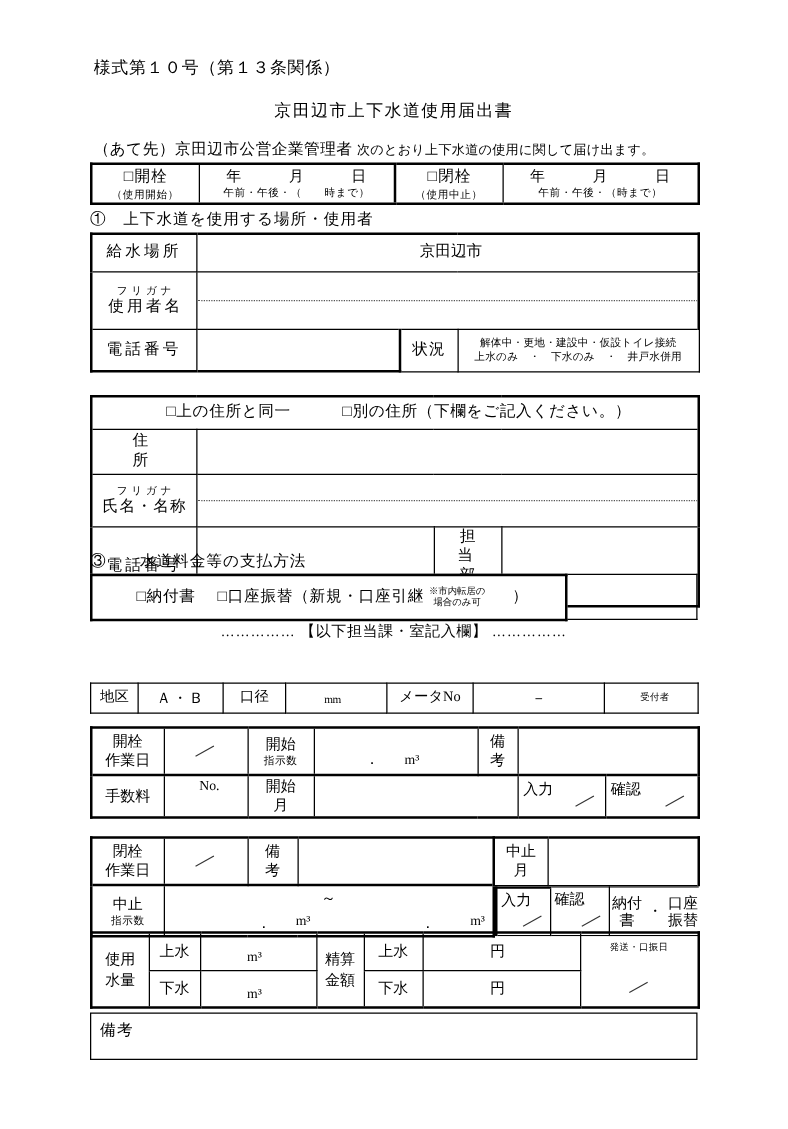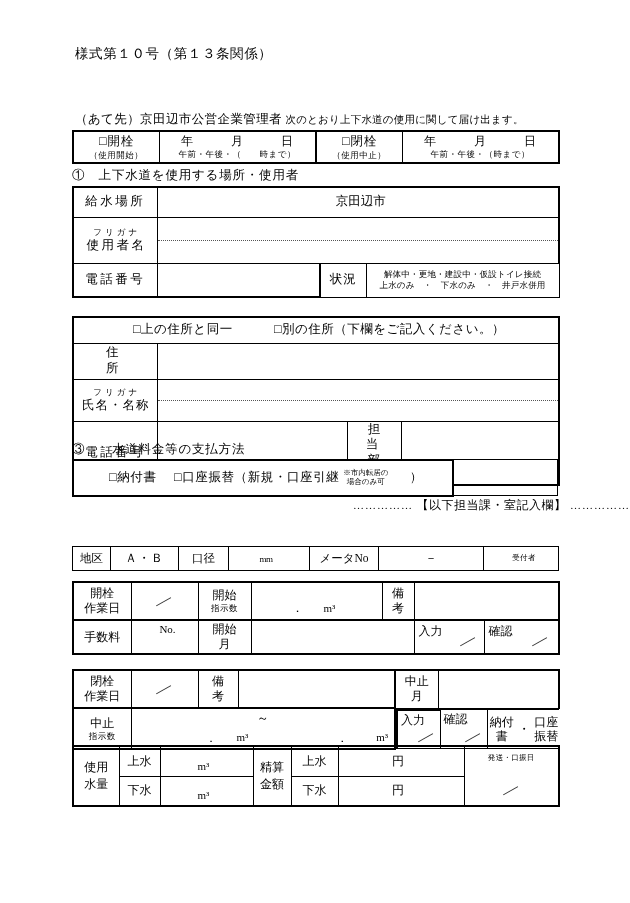--- a/index.html
+++ b/index.html
@@ -58,21 +58,21 @@
     position: absolute;
     font-size: 12.5px;
     letter-spacing: 0.8px;
     white-space: nowrap;
   }
   .admin-divider {
     position: absolute;
     left: 0;
     top: 497px;
     width: 630px;
-    text-align: right;
+    text-align: center;
     font-size: 12px;
     letter-spacing: 0.5px;
     white-space: nowrap;
   }
   .admin-divider .dots { letter-spacing: 1px; font-size: 11px; }
 
   
   table.grid {
     position: absolute;
     border-collapse: collapse;
@@ -152,20 +152,21 @@
     top: 5px;
     letter-spacing: 1px;
   }
 </style>
 </head>
 <body>
 
 <div class="page">
 
   <div class="form-no">様式第１０号（第１３条関係）</div>
+  <div class="doc-title">京田辺市上下水道使用届出書</div>
   <div class="addressee">
     <span>（あて先）京田辺市公営企業管理者</span>
     <span class="tail">次のとおり上下水道の使用に関して届け出ます。</span>
   </div>
 
   <table class="grid thick" style="left:72px; top:130px; width:486px;">
     <colgroup>
         <col style="width:86px">
         <col style="width:157px">
         <col style="width:86px">
@@ -554,14 +555,18 @@
         <span></span>
         <span style="font-size:12px">円</span>
       </td>
       <td class="bd-b-thick bd-r-thick no-t">
         <span class="slash">／</span>
       </td>
     </tr>
   </tbody>
     </table>
 
+  <div class="remarks-box" style="left:72px; top:810px; width:486px; height:38px;">
+    <span class="cap">備考</span>
+    <span></span>
+  </div>
 
 </div>
 
 </body></html>

